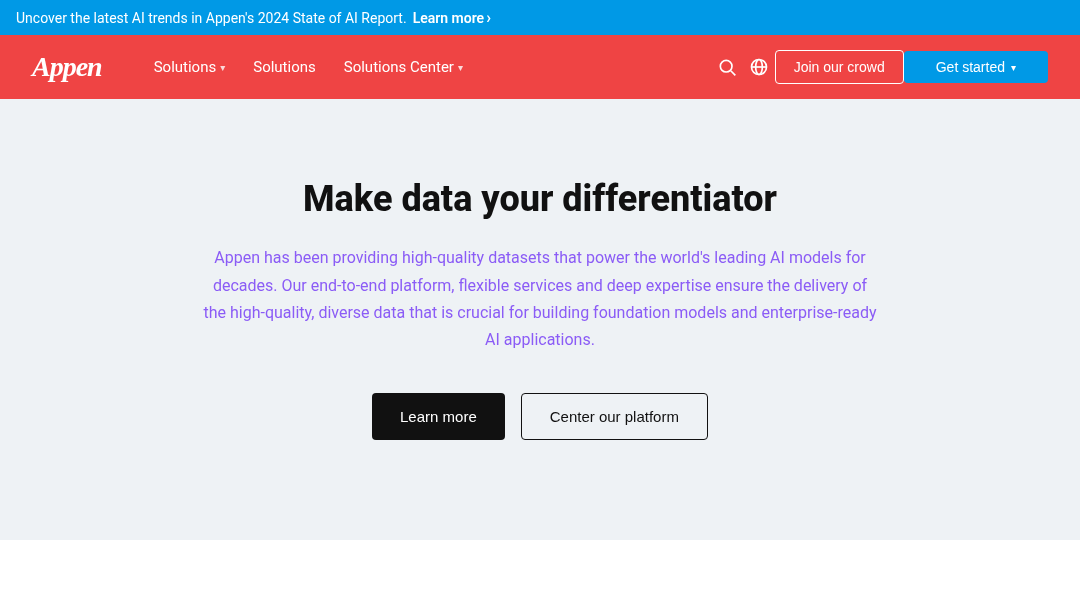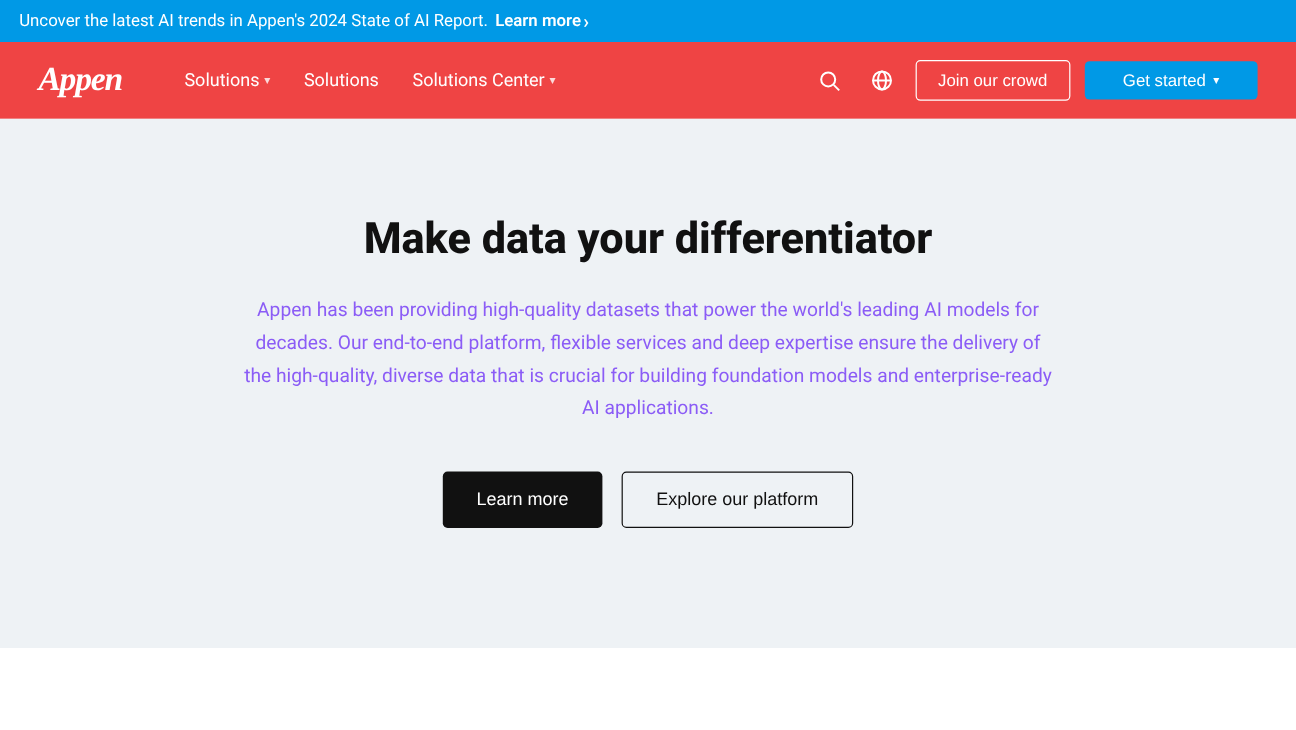--- a/index.html
+++ b/index.html
@@ -72,21 +72,20 @@
       cursor: pointer;
       justify-content: space-between;
     }
     .nav-link .chevron {
       font-size: 10px;
       opacity: 0.8;
     }
     .nav-actions {
       display: flex;
       align-items: center;
-      gap: 12px;
     }
     .nav-icon-btn {
       background: none;
       border: none;
       color: white;
       cursor: pointer;
       font-size: 18px;
       padding: 4px 6px;
       display: flex;
       align-items: center;
@@ -231,20 +230,20 @@
       <span class="chevron">▾</span>
     </button>
   </div>
 </nav>
 
 <section class="hero">
   <h1>Make data your differentiator</h1>
   <p>Appen has been providing high-quality datasets that power the world's leading AI models for decades. Our end-to-end platform, flexible services and deep expertise ensure the delivery of the high-quality, diverse data that is crucial for building foundation models and enterprise-ready AI applications.</p>
   <div class="hero-buttons">
     <button class="btn-learn-more">Learn more</button>
-    <button class="btn-explore">Explore our platform</button>
+    <button class="btn-explore">Center our platform</button>
   </div>
 </section>
 
 <div class="bottom-section">
   
   
 </div>
 
 </body></html>

